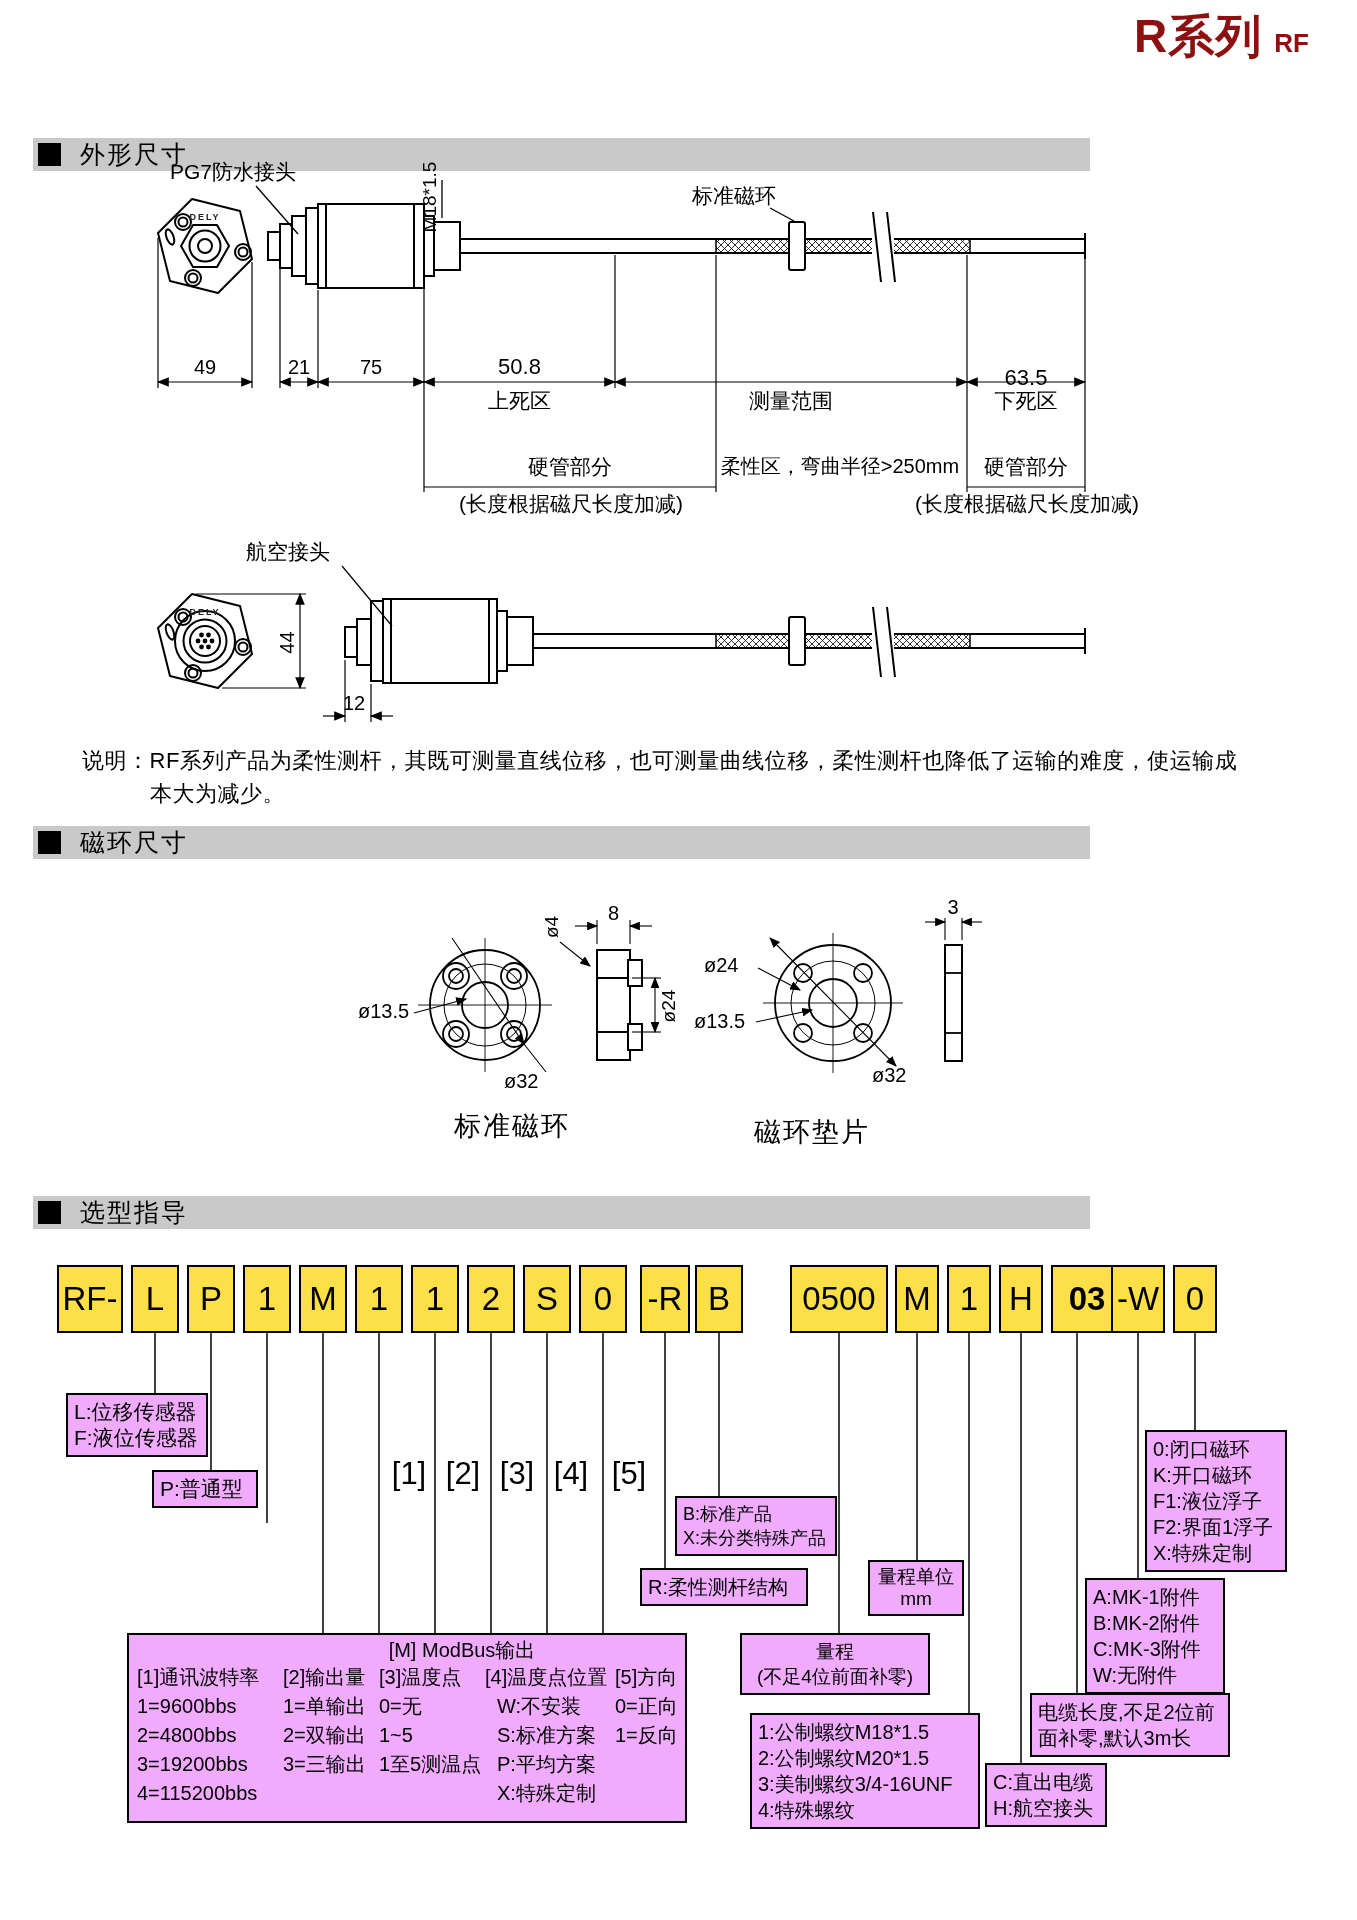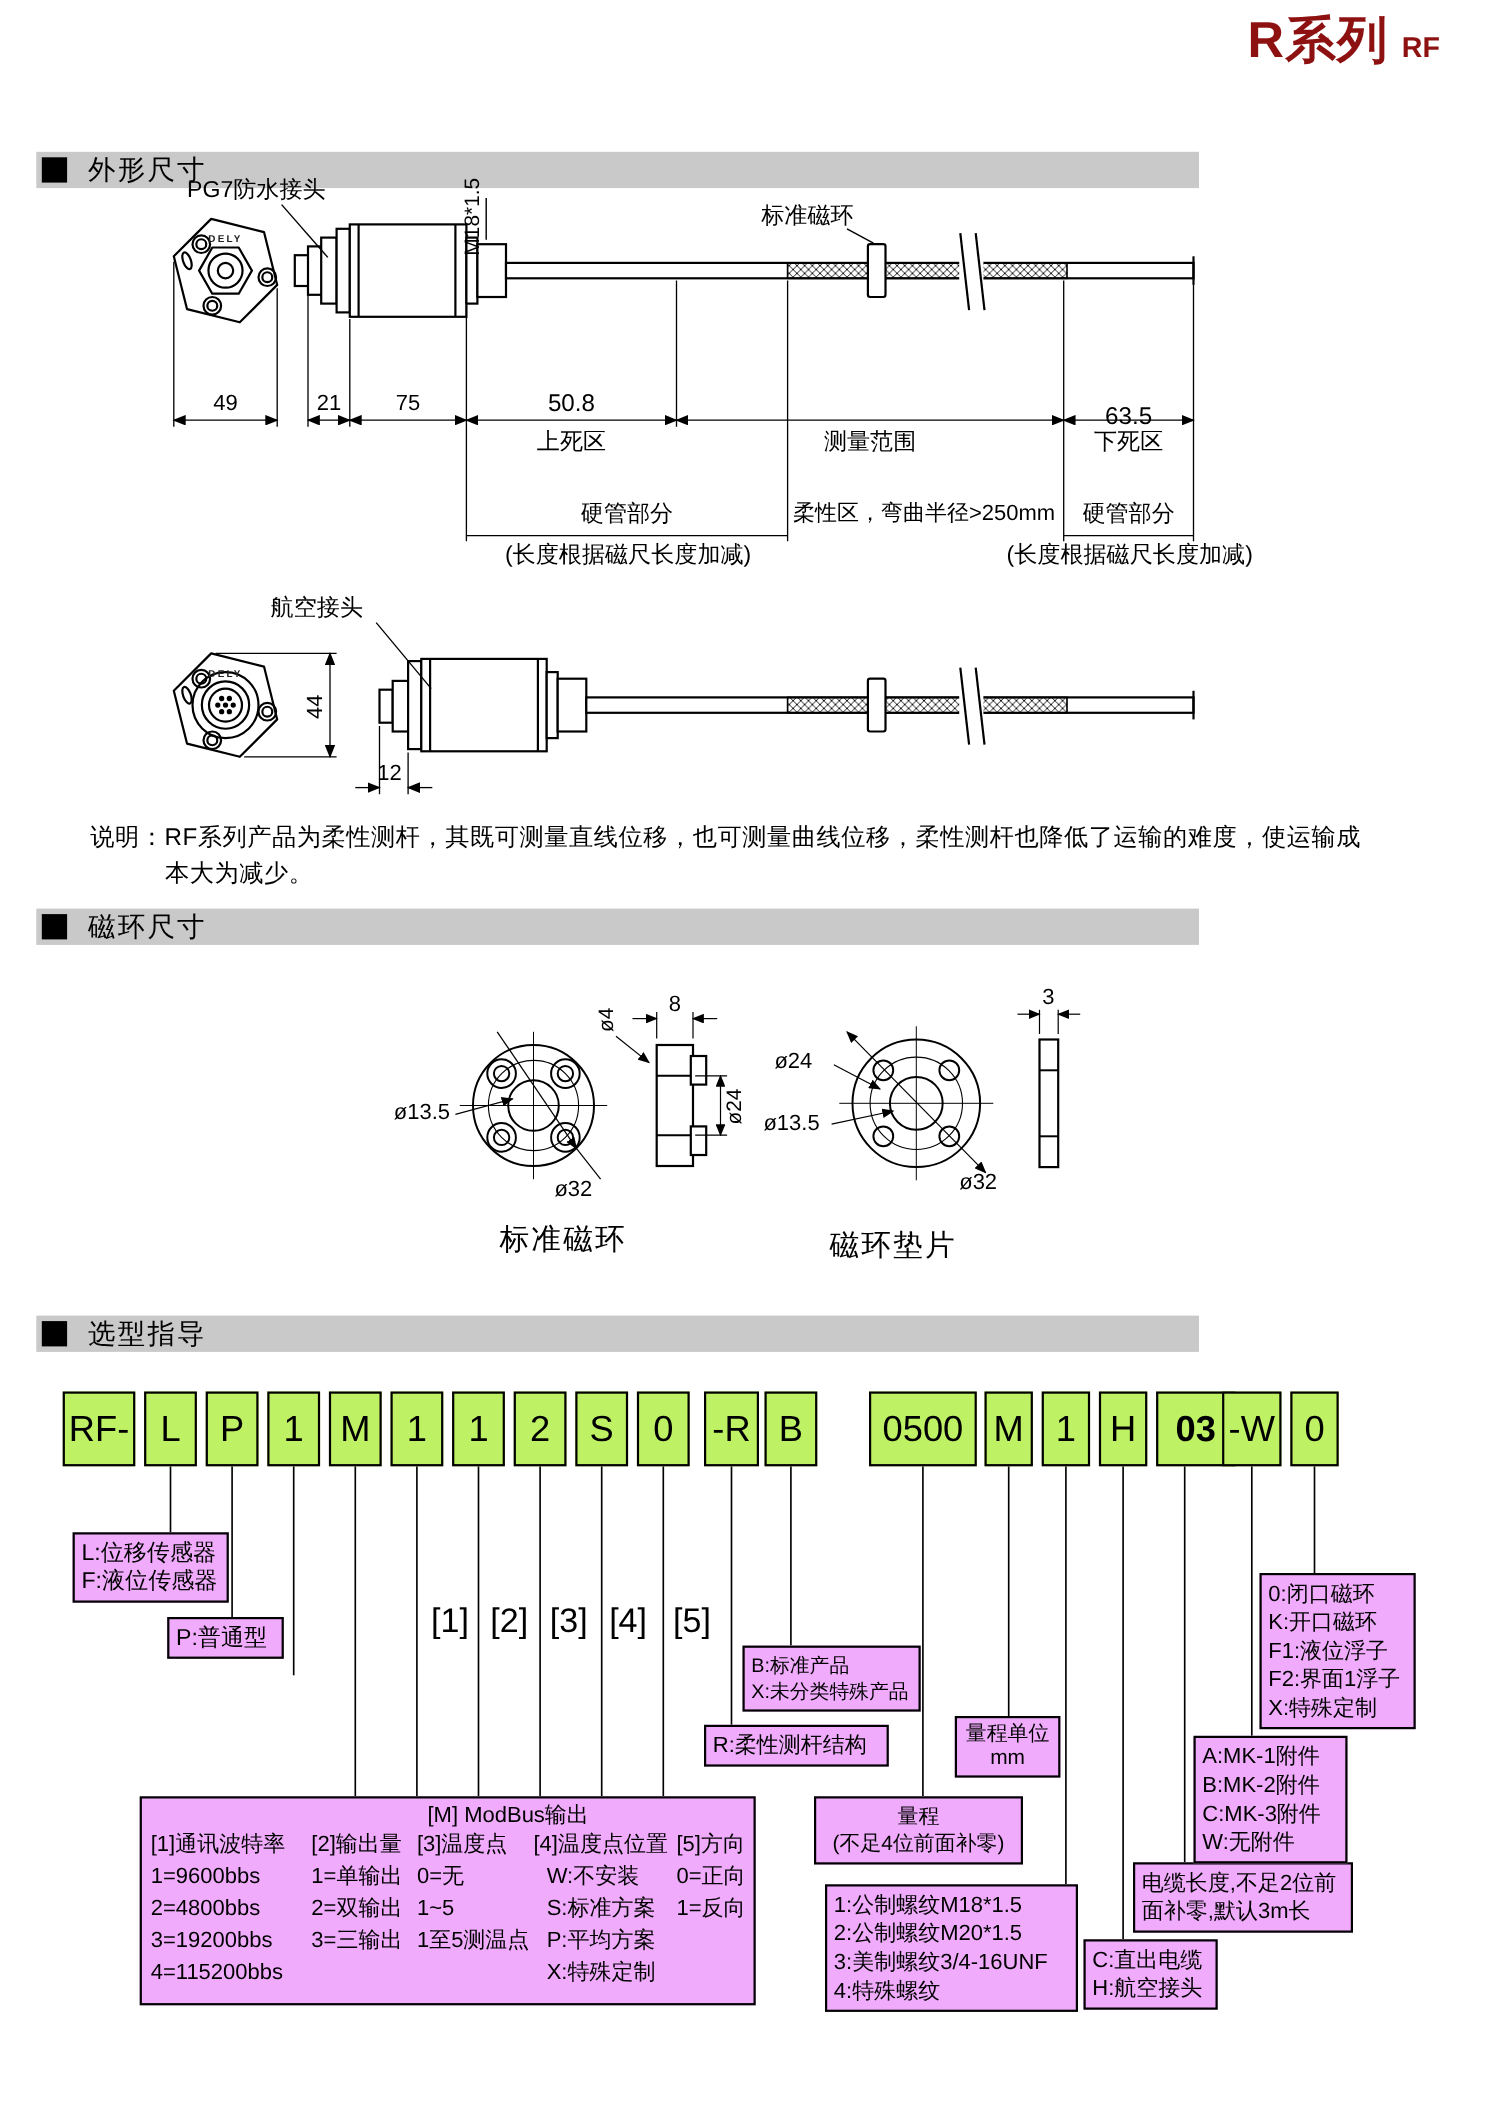--- a/index.html
+++ b/index.html
@@ -10,21 +10,21 @@
   svg{position:absolute;left:0;top:0;pointer-events:none;}
   .titlecn{font-size:46px;font-weight:bold;color:#8e1111;letter-spacing:1px;}
   .titleen{font-size:26px;font-weight:bold;color:#8e1111;margin-left:12px;}
   .bar{position:absolute;left:33px;width:1057px;height:33px;background:#c9c9c9;display:flex;align-items:center;}
   .bar .sq{width:23px;height:23px;background:#000;margin-left:5px;}
   .bar .blab{font-size:25px;margin-left:19px;letter-spacing:2px;}
   .lab{position:absolute;font-size:21px;white-space:nowrap;}
   .ctr{text-align:center;}
   .rot{position:absolute;transform:rotate(-90deg);text-align:center;white-space:nowrap;}
   .tiny{font-size:9px;letter-spacing:2px;color:#222;font-weight:bold;}
-  .mbox{position:absolute;top:1265px;height:68px;border:2.5px solid #000;background:#bef264;
+  .mbox{position:absolute;top:1265px;height:68px;border:2.5px solid #000;background:#fde047;
         display:flex;align-items:center;justify-content:center;font-size:33px;}
   .tag{position:absolute;top:1456px;width:42px;font-size:31px;text-align:center;white-space:nowrap;}
   .legend{position:absolute;border:2px solid #000;background:#f0abfc;padding:4px 6px;line-height:26px;white-space:nowrap;}
   .modcol{line-height:29px;white-space:nowrap;}
   .desc{position:absolute;font-size:22px;white-space:nowrap;letter-spacing:0.5px;}
   .cap{position:absolute;font-size:27px;letter-spacing:2px;text-align:center;white-space:nowrap;}
 </style>
 </head>
 <body>
 

